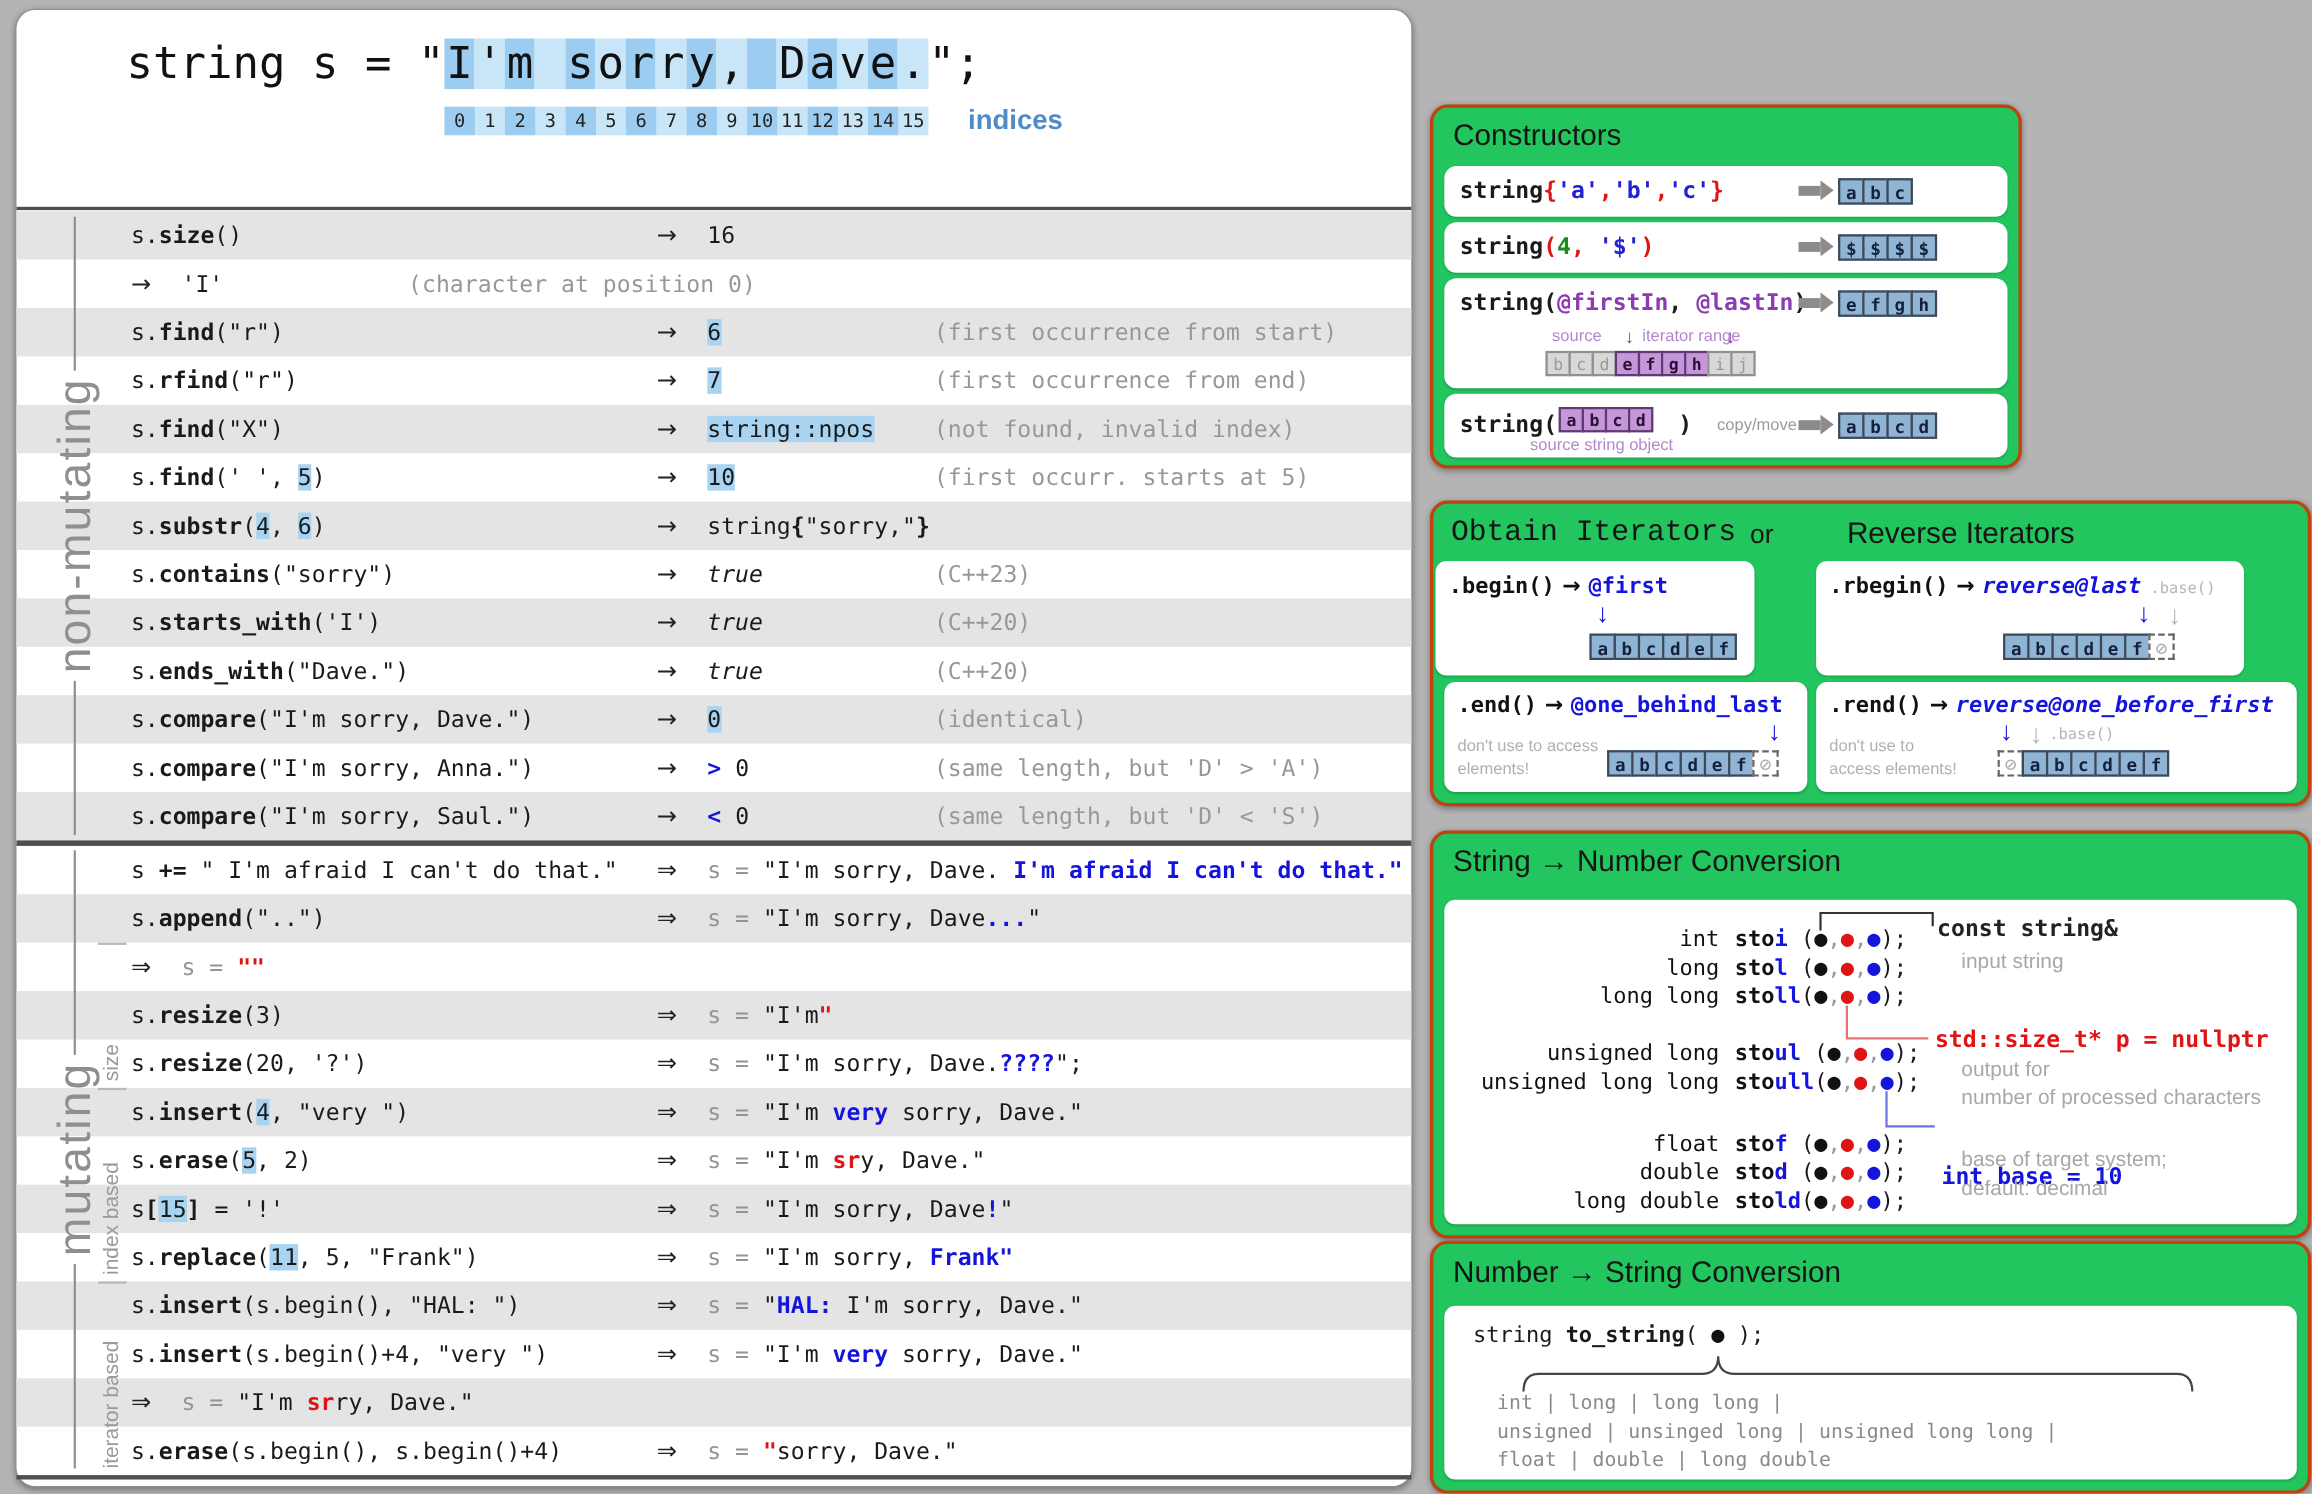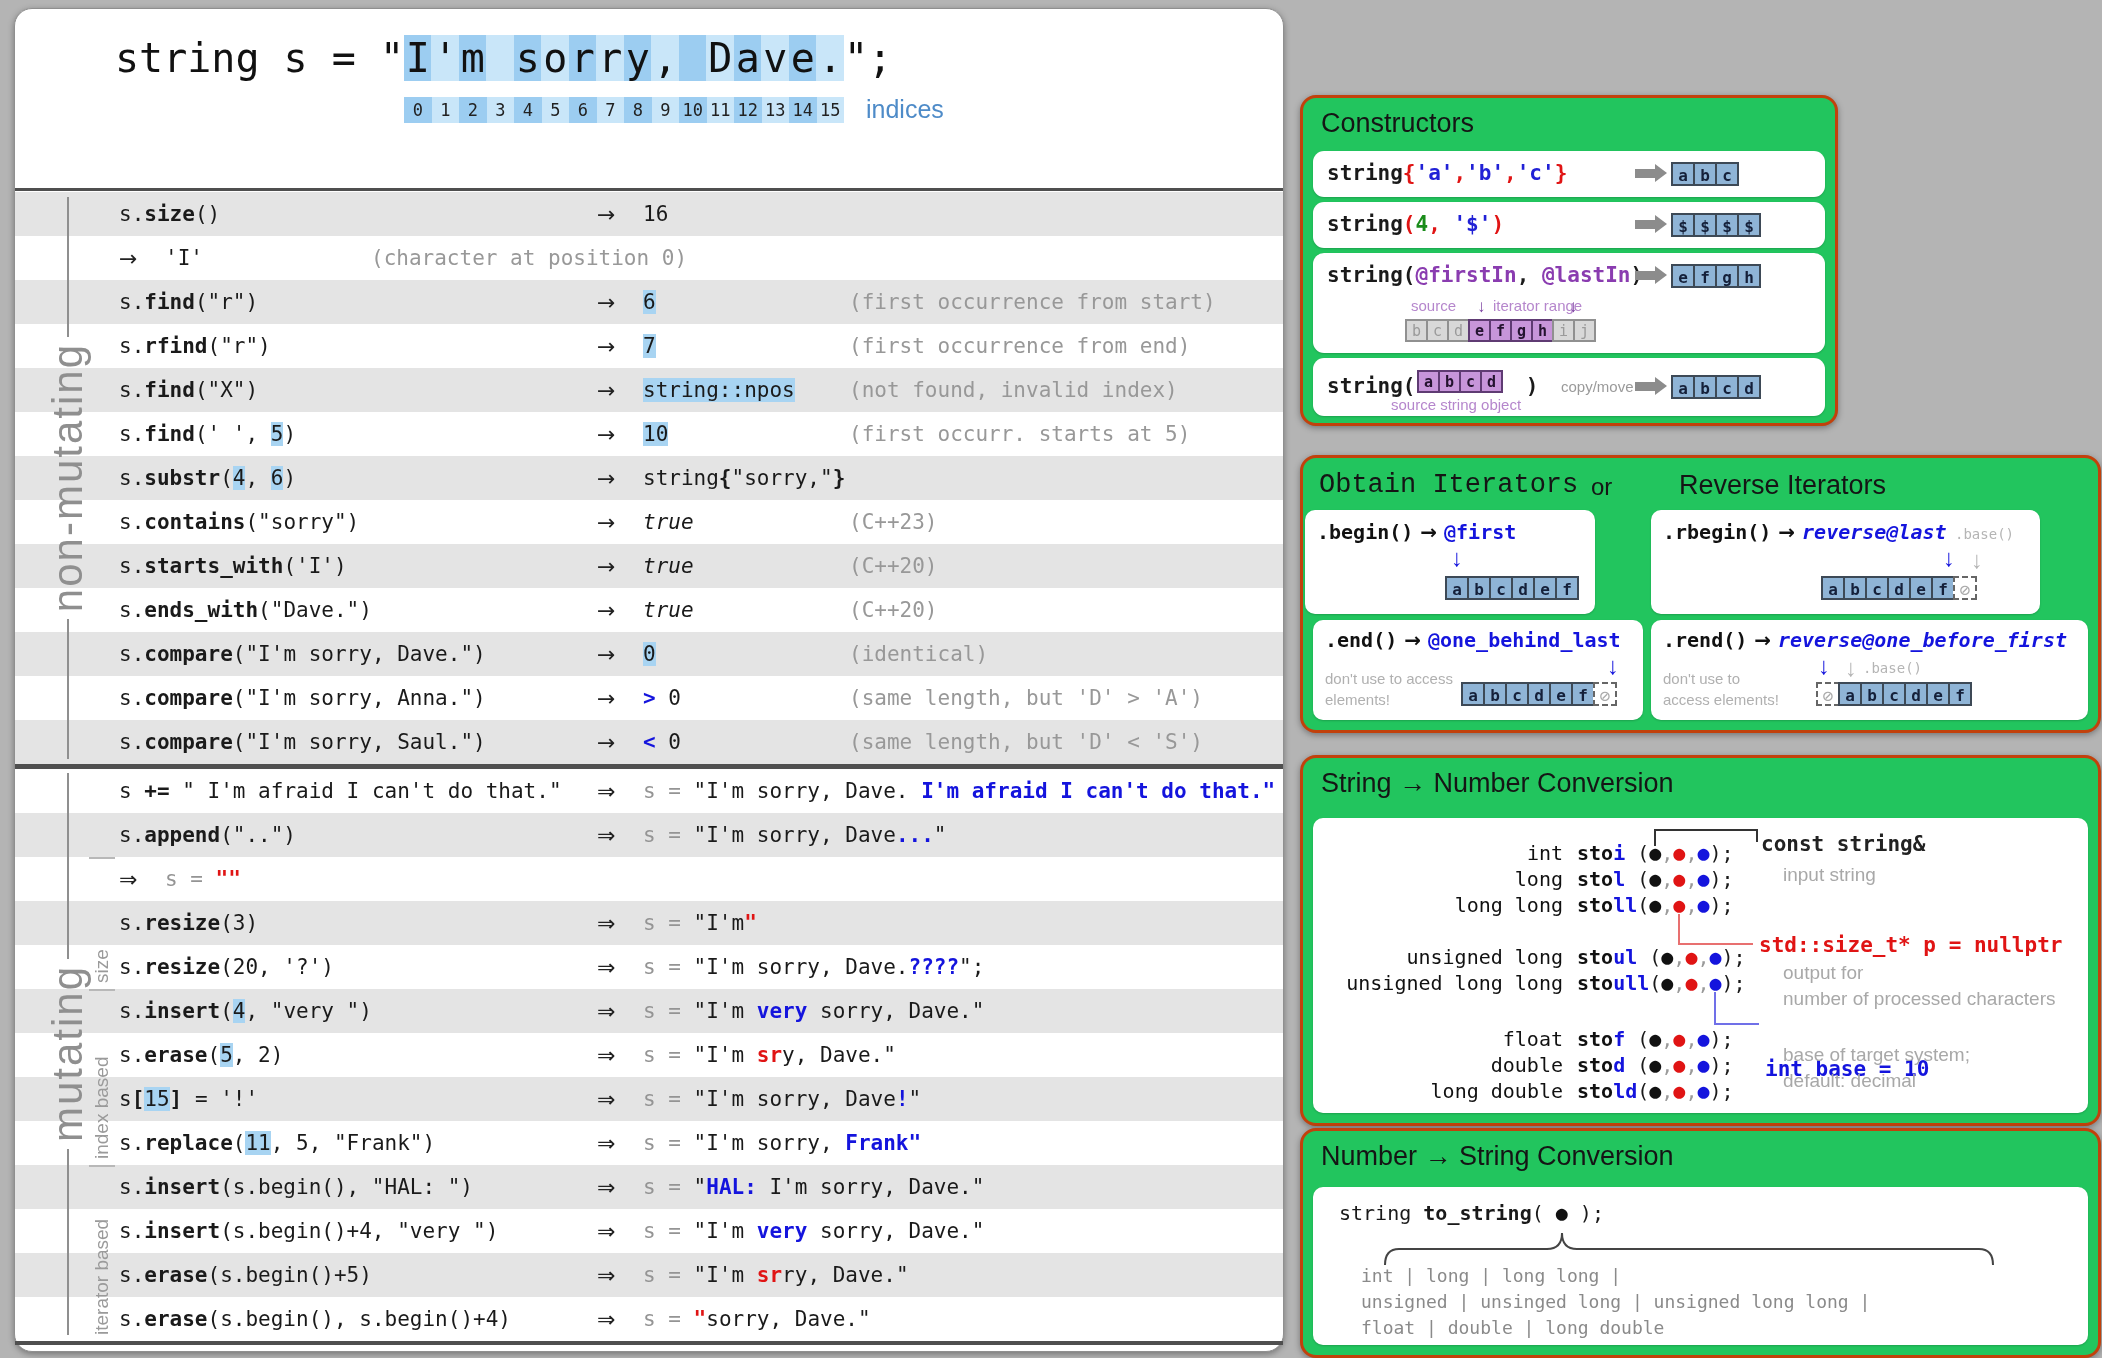--- a/index.html
+++ b/index.html
@@ -16,21 +16,21 @@
 
   
   #title-row{position:absolute;left:100px;top:26px;display:flex;align-items:baseline;
              font-family:"DejaVu Sans Mono",monospace;font-size:40px;color:#111;white-space:pre;}
   .t-cell{display:inline-block;width:27.5px;text-align:center;}
   .hlA{background:#9ccdf1;} .hlB{background:#c9e6f9;}
   #idx-row{position:absolute;left:100px;top:86px;display:flex;align-items:center;}
   .idx-ghost{display:inline-block;width:289px;height:1px;}
   .i-cell{display:inline-block;width:27.5px;height:26px;line-height:26px;text-align:center;
           font-family:"DejaVu Sans Mono",monospace;font-size:17px;color:#222;}
-  #indices-label{margin-left:22px;font-size:25px;color:#4e8bc8;}
+  #indices-label{margin-left:36px;font-size:25px;color:#4e8bc8;font-weight:bold;}
 
   
   .rule{position:absolute;left:0;width:100%;background:#4f4f4f;}
   #rows{position:absolute;left:0;top:183px;width:100%;}
   .trow{height:44px;display:flex;align-items:center;padding-left:104px;box-sizing:border-box;
         font-family:"DejaVu Sans Mono",monospace;font-size:21px;color:#1a1a1a;white-space:pre;}
   .trow.alt{background:#e4e4e4;}
   .c-code{width:478px;overflow:visible;}
   .c-arr{width:46px;font-family:"DejaVu Sans",sans-serif;font-size:22px;color:#222;}
   .c-res{width:206px;}
@@ -160,21 +160,21 @@
         <div class="trow alt mut"><div class="c-code"><span class="sg-p">s.</span><span class="sg-b">append</span><span class="sg-p">("..")</span></div><div class="c-arr">⇒</div><div class="c-res"><span class="sg-g">s = </span><span class="sg-p">"I'm sorry, Dave</span><span class="sg-B">...</span><span class="sg-p">"</span></div></div>
         <div class="trow mut"><div class="c-arr">⇒</div><div class="c-res"><span class="sg-g">s = </span><span class="sg-R">""</span></div></div>
         <div class="trow alt mut"><div class="c-code"><span class="sg-p">s.</span><span class="sg-b">resize</span><span class="sg-p">(3)</span></div><div class="c-arr">⇒</div><div class="c-res"><span class="sg-g">s = </span><span class="sg-p">"I'm</span><span class="sg-R">"</span></div></div>
         <div class="trow mut"><div class="c-code"><span class="sg-p">s.</span><span class="sg-b">resize</span><span class="sg-p">(20, '?')</span></div><div class="c-arr">⇒</div><div class="c-res"><span class="sg-g">s = </span><span class="sg-p">"I'm sorry, Dave.</span><span class="sg-B">????</span><span class="sg-p">";</span></div></div>
         <div class="trow alt mut"><div class="c-code"><span class="sg-p">s.</span><span class="sg-b">insert</span><span class="sg-p">(</span><span class="sg-h">4</span><span class="sg-p">, "very ")</span></div><div class="c-arr">⇒</div><div class="c-res"><span class="sg-g">s = </span><span class="sg-p">"I'm </span><span class="sg-B">very</span><span class="sg-p"> sorry, Dave."</span></div></div>
         <div class="trow mut"><div class="c-code"><span class="sg-p">s.</span><span class="sg-b">erase</span><span class="sg-p">(</span><span class="sg-h">5</span><span class="sg-p">, 2)</span></div><div class="c-arr">⇒</div><div class="c-res"><span class="sg-g">s = </span><span class="sg-p">"I'm </span><span class="sg-R">sr</span><span class="sg-p">y, Dave."</span></div></div>
         <div class="trow alt mut"><div class="c-code"><span class="sg-p">s</span><span class="sg-b">[</span><span class="sg-h">15</span><span class="sg-b">]</span><span class="sg-p"> = '!'</span></div><div class="c-arr">⇒</div><div class="c-res"><span class="sg-g">s = </span><span class="sg-p">"I'm sorry, Dave</span><span class="sg-B">!</span><span class="sg-p">"</span></div></div>
         <div class="trow mut"><div class="c-code"><span class="sg-p">s.</span><span class="sg-b">replace</span><span class="sg-p">(</span><span class="sg-h">11</span><span class="sg-p">, 5, "Frank")</span></div><div class="c-arr">⇒</div><div class="c-res"><span class="sg-g">s = </span><span class="sg-p">"I'm sorry, </span><span class="sg-B">Frank"</span></div></div>
         <div class="trow alt mut"><div class="c-code"><span class="sg-p">s.</span><span class="sg-b">insert</span><span class="sg-p">(s.begin(), "HAL: ")</span></div><div class="c-arr">⇒</div><div class="c-res"><span class="sg-g">s = </span><span class="sg-p">"</span><span class="sg-B">HAL: </span><span class="sg-p">I'm sorry, Dave."</span></div></div>
         <div class="trow mut"><div class="c-code"><span class="sg-p">s.</span><span class="sg-b">insert</span><span class="sg-p">(s.begin()+4, "very ")</span></div><div class="c-arr">⇒</div><div class="c-res"><span class="sg-g">s = </span><span class="sg-p">"I'm </span><span class="sg-B">very</span><span class="sg-p"> sorry, Dave."</span></div></div>
-        <div class="trow alt mut"><div class="c-code"><span class="sg-p">s.</span><span class="sg-b">erase</span><span class="sg-p">(s.begin()+5)</span></div><div class="c-arr">⇒</div><div class="c-res"><span class="sg-g">s = </span><span class="sg-p">"I'm </span><span class="sg-R">sr</span><span class="sg-p">ry, Dave."</span></div></div>
+        <div class="trow alt mut"><div class="c-arr">⇒</div><div class="c-res"><span class="sg-g">s = </span><span class="sg-p">"I'm </span><span class="sg-R">sr</span><span class="sg-p">ry, Dave."</span></div></div>
         <div class="trow mut"><div class="c-code"><span class="sg-p">s.</span><span class="sg-b">erase</span><span class="sg-p">(s.begin(), s.begin()+4)</span></div><div class="c-arr">⇒</div><div class="c-res"><span class="sg-g">s = </span><span class="sg-R">"</span><span class="sg-p">sorry, Dave."</span></div></div>
       </div>
     <div class="rule" style="top:1332px;height:4px;"></div>
 
     <div class="vbracket" style="top:188px;height:562px;">
       <div class="vline"></div>
       <div class="vlabel">non-mutating</div>
       <div class="vline"></div>
     </div>
     <div class="vbracket" style="top:764px;height:562px;">

